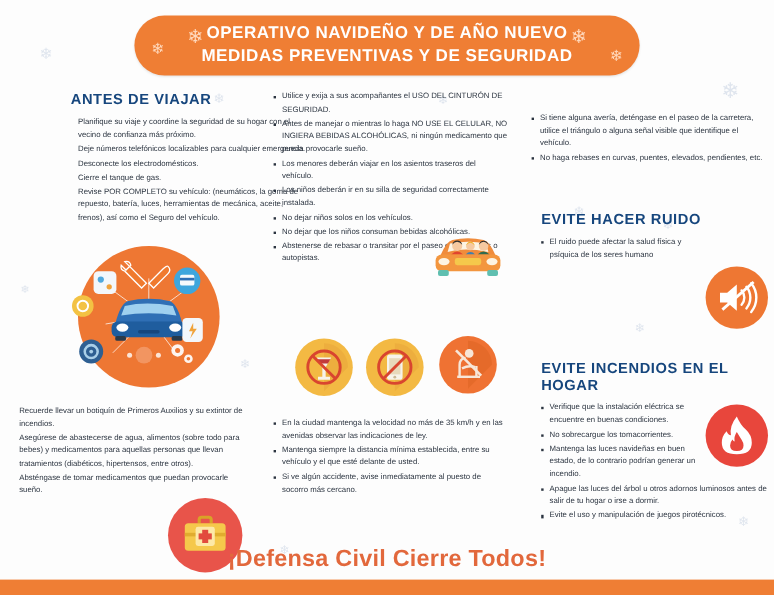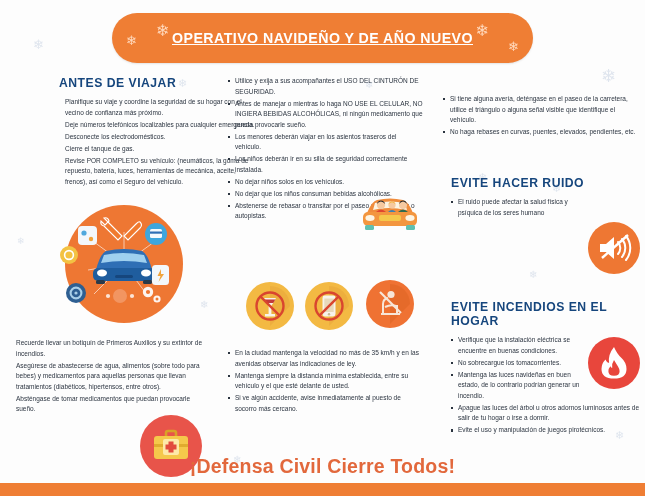--- a/index.html
+++ b/index.html
@@ -16,21 +16,21 @@
 
   
   .header-pill{
     position:absolute;left:112px;top:13px;width:421px;height:50px;
     background:#ef7e34;border-radius:26px;
     display:flex;flex-direction:column;align-items:center;justify-content:center;
     box-shadow:0 1px 2px rgba(0,0,0,.10);
   }
   .header-pill .line{
     color:#ffffff;font-weight:bold;font-size:14.2px;letter-spacing:.45px;
-    white-space:nowrap;line-height:1.32;text-align:center;text-decoration:underline;
+    white-space:nowrap;line-height:1.32;text-align:center;
   }
   .pill-flake{position:absolute;color:#ffd9bd;font-size:13px;}
 
   
   .col{position:absolute;top:76px;}
   .col-1{left:22px;width:200px;margin-left:37px;}
   .col-2{left:228px;width:196px;}
   .col-3{left:443px;width:196px;}
 
   h2.sec{
@@ -100,20 +100,21 @@
   <div class="flake" style="left:615px;top:430px;font-size:11px;">❄</div>
   <div class="flake" style="left:233px;top:455px;font-size:10px;">❄</div>
   <div class="flake" style="left:17px;top:237px;font-size:9px;">❄</div>
 
   <div class="header-pill">
     <span class="pill-flake" style="left:14px;top:20px;">❄</span>
     <span class="pill-flake" style="left:44px;top:8px;font-size:16px;">❄</span>
     <span class="pill-flake" style="right:44px;top:8px;font-size:16px;">❄</span>
     <span class="pill-flake" style="right:14px;top:26px;">❄</span>
     <div class="line">OPERATIVO NAVIDEÑO Y DE AÑO NUEVO</div>
+    <div class="line">MEDIDAS PREVENTIVAS Y DE SEGURIDAD</div>
   </div>
 
   <div class="col col-1">
     <h2 class="sec">ANTES DE VIAJAR</h2>
     <ul class="bl nodot">
       <li>Planifique su viaje y coordine la seguridad de su hogar con el vecino de confianza más próximo.</li>
       <li>Deje números telefónicos localizables para cualquier emergencia.</li>
       <li>Desconecte los electrodomésticos.</li>
       <li>Cierre el tanque de gas.</li>
       <li>Revise POR COMPLETO su vehículo: (neumáticos, la goma de repuesto, batería, luces, herramientas de mecánica, aceite, frenos), así como el Seguro del vehículo.</li>

